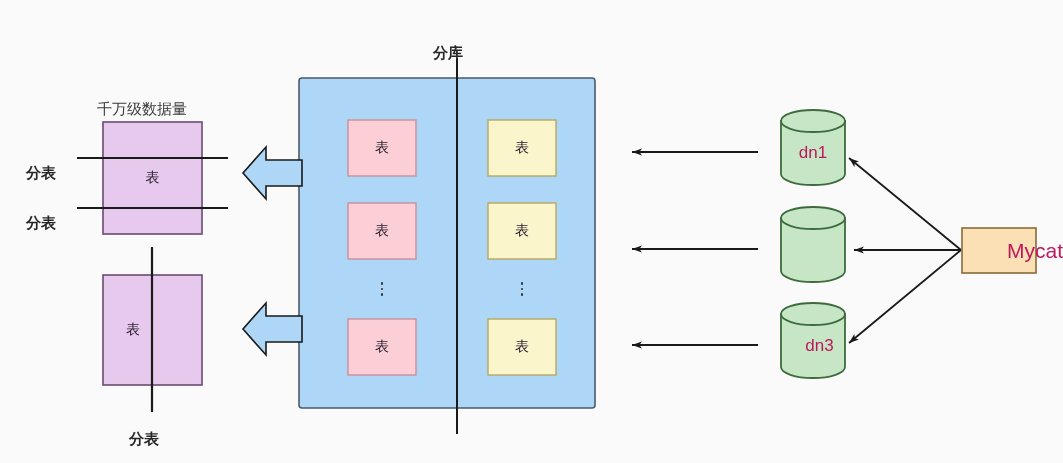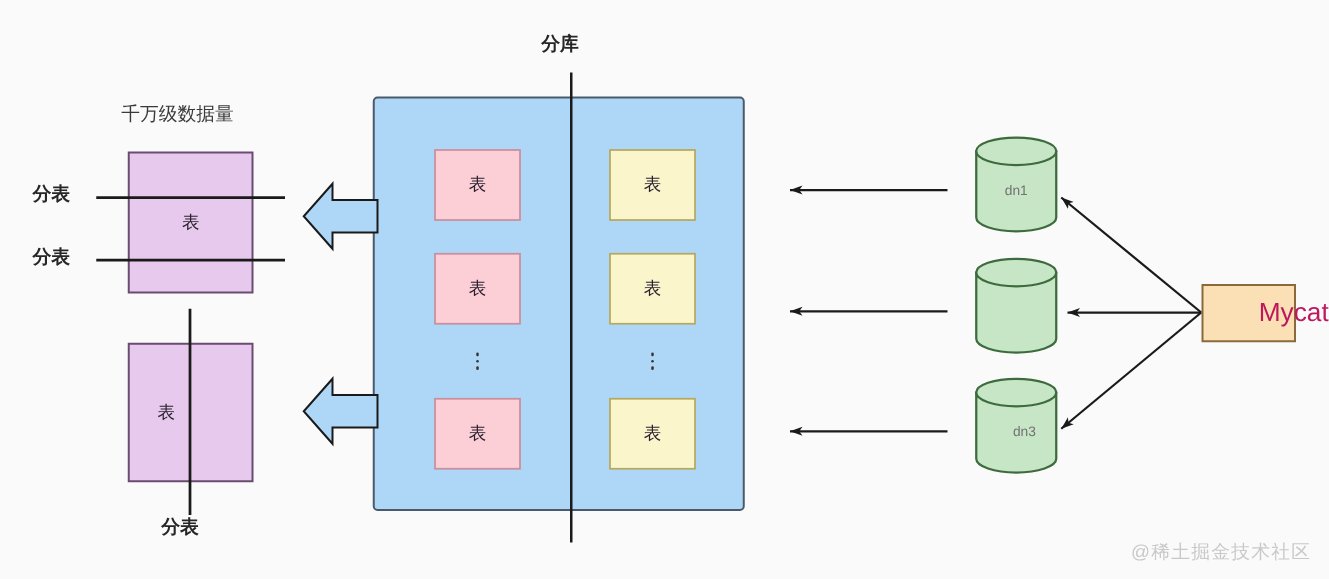--- a/index.html
+++ b/index.html
@@ -5,31 +5,31 @@
   html,body{margin:0;padding:0;}
   body{
     width:1063px;height:463px;
     background:#fbfafb;
     font-family:"Liberation Sans","DejaVu Sans",sans-serif;
     position:relative;overflow:hidden;
   }
   #stage{position:absolute;left:0;top:0;width:1063px;height:463px;}
   #stage svg{position:absolute;left:0;top:0;}
 
-  .lbl{position:absolute;white-space:nowrap;color:#262626;}
+  .lbl{position:absolute;white-space:nowrap;color:#262626;margin-top:18px;}
   .lbl-bold{font-weight:bold;font-size:15px;}
   .lbl-plain{font-size:15px;color:#3a3a3a;text-align:right;}
 
   .boxtext{
     position:absolute;display:flex;align-items:center;justify-content:center;
     font-size:14px;color:#2b2030;white-space:nowrap;
   }
   .cyl-text{
     position:absolute;display:flex;align-items:center;justify-content:center;
-    font-size:11px;color:#737373;white-space:nowrap;
+    font-size:17px;color:#be185d;white-space:nowrap;
   }
   .mycat-text{
     position:absolute;display:flex;align-items:center;justify-content:center;
     font-size:21px;color:#be185d;white-space:nowrap;padding-left:36px;
   }
   .dots{
     position:absolute;display:flex;flex-direction:column;align-items:center;
     justify-content:center;gap:3px;
   }
   .dots i{display:block;width:2.5px;height:2.5px;border-radius:50%;background:#333;}
@@ -124,14 +124,13 @@
     <i></i>
       <i></i>
       <i></i>
   </div>
 
   <div class="cyl-text" style="left:781px;top:130px;width:64px;height:45px;">dn1</div>
   <div class="cyl-text" style="left:781px;top:323px;width:77px;height:45px;">dn3</div>
 
   <div class="mycat-text" style="left:962px;top:228px;width:74px;height:45px;">Mycat</div>
 
-  <div class="watermark">@稀土掘金技术社区</div>
 </div>
 
 </body></html>

